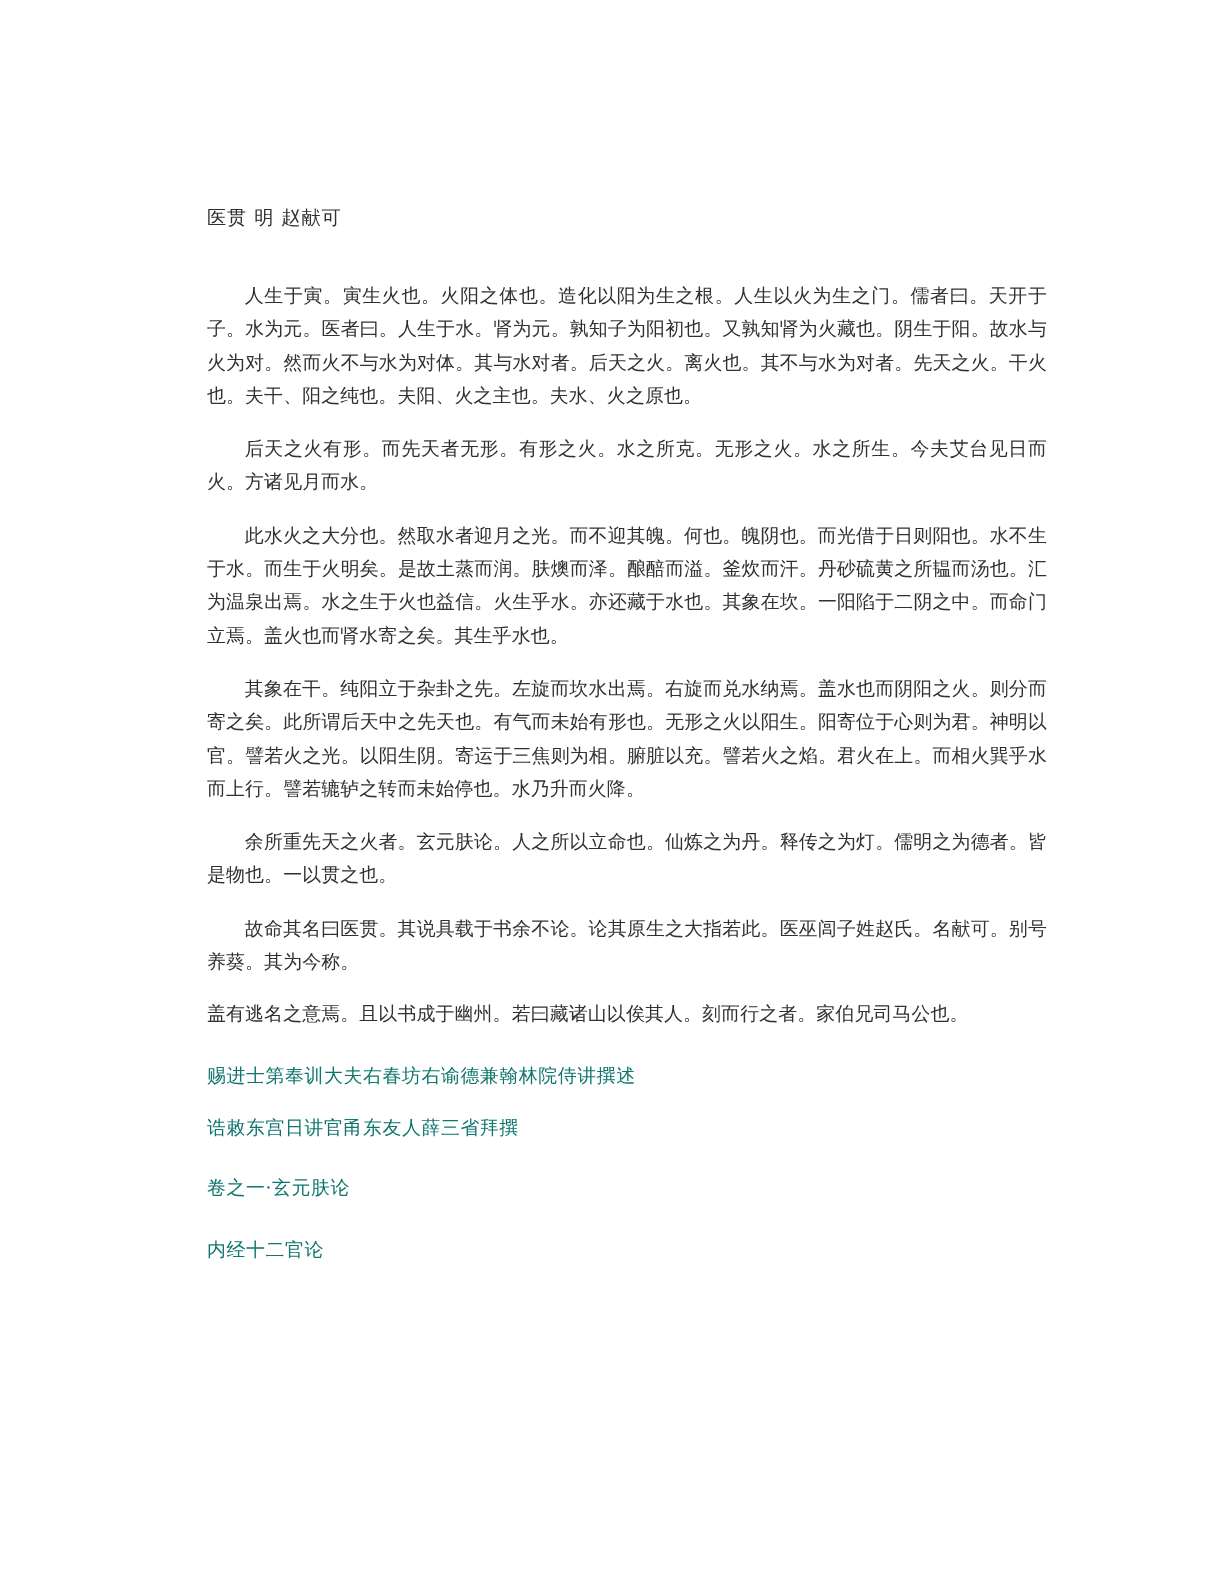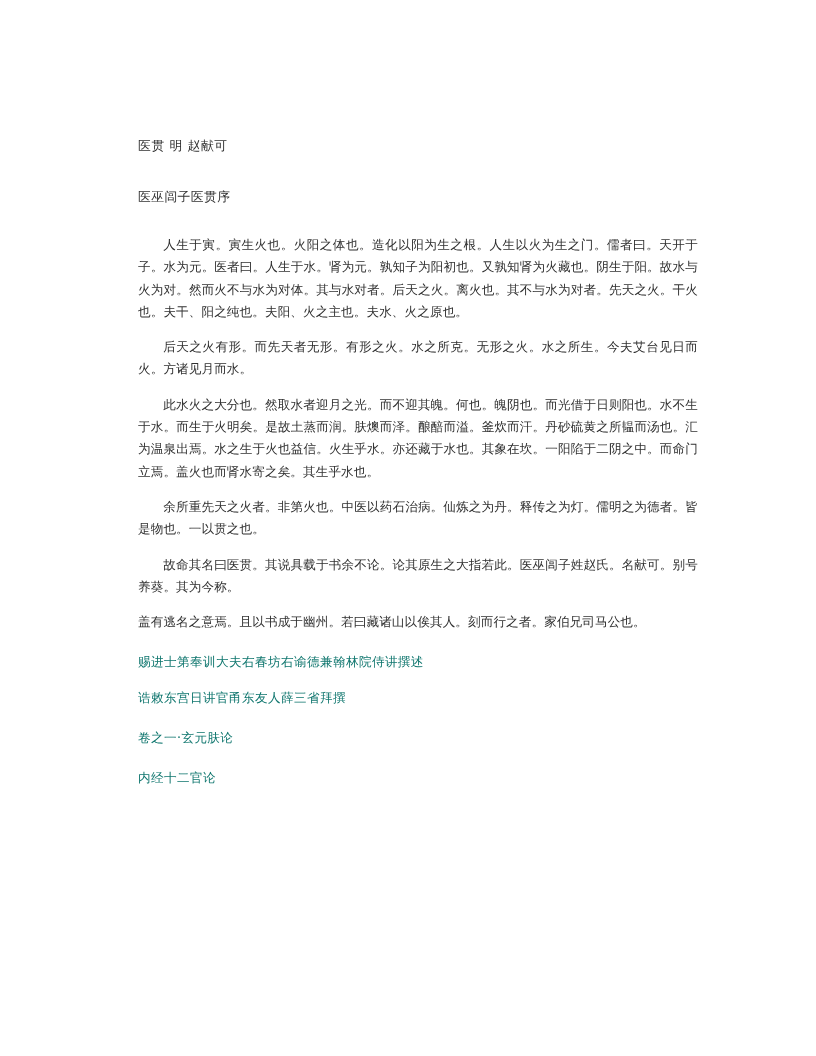--- a/index.html
+++ b/index.html
@@ -62,26 +62,26 @@
   .spacer-sm { height: 5px; }
 </style>
 </head>
 <body>
 
 <div class="page">
   <div class="doc-body">
 
     <p class="title-line">医贯  明  赵献可</p>
 
-    <p class="subtitle-line">医巫闾子医贯序</p>
 
     <p class="para indent">人生于寅。寅生火也。火阳之体也。造化以阳为生之根。人生以火为生之门。儒者曰。天开于子。水为元。医者曰。人生于水。肾为元。孰知子为阳初也。又孰知肾为火藏也。阴生于阳。故水与火为对。然而火不与水为对体。其与水对者。后天之火。离火也。其不与水为对者。先天之火。干火也。夫干、阳之纯也。夫阳、火之主也。夫水、火之原也。</p>
     <p class="para indent">后天之火有形。而先天者无形。有形之火。水之所克。无形之火。水之所生。今夫艾台见日而火。方诸见月而水。</p>
     <p class="para indent">此水火之大分也。然取水者迎月之光。而不迎其魄。何也。魄阴也。而光借于日则阳也。水不生于水。而生于火明矣。是故土蒸而润。肤燠而泽。酿醅而溢。釜炊而汗。丹砂硫黄之所韫而汤也。汇为温泉出焉。水之生于火也益信。火生乎水。亦还藏于水也。其象在坎。一阳陷于二阴之中。而命门立焉。盖火也而肾水寄之矣。其生乎水也。</p>
-    <p class="para indent">余所重先天之火者。非第火也。中医以药石治病。仙炼之为丹。释传之为灯。儒明之为德者。皆是物也。一以贯之也。</p>
+    <p class="para indent">其象在干。纯阳立于杂卦之先。左旋而坎水出焉。右旋而兑水纳焉。盖水也而阴阳之火。则分而寄之矣。此所谓后天中之先天也。有气而未始有形也。无形之火以阳生。阳寄位于心则为君。神明以官。譬若火之光。以阳生阴。寄运于三焦则为相。腑脏以充。譬若火之焰。君火在上。而相火巽乎水而上行。譬若辘轳之转而未始停也。水乃升而火降。</p>
+    <p class="para indent">余所重先天之火者。玄元肤论。人之所以立命也。仙炼之为丹。释传之为灯。儒明之为德者。皆是物也。一以贯之也。</p>
     <p class="para indent">故命其名曰医贯。其说具载于书余不论。论其原生之大指若此。医巫闾子姓赵氏。名献可。别号养葵。其为今称。</p>
     <p class="para">盖有逃名之意焉。且以书成于幽州。若曰藏诸山以俟其人。刻而行之者。家伯兄司马公也。</p>
 
     <div class="spacer-sm"></div>
 
     <p class="heading-line">赐进士第奉训大夫右春坊右谕德兼翰林院侍讲撰述</p>
     <p class="heading-line">诰敕东宫日讲官甬东友人薛三省拜撰</p>
 
     <div class="spacer-sm"></div>
 

